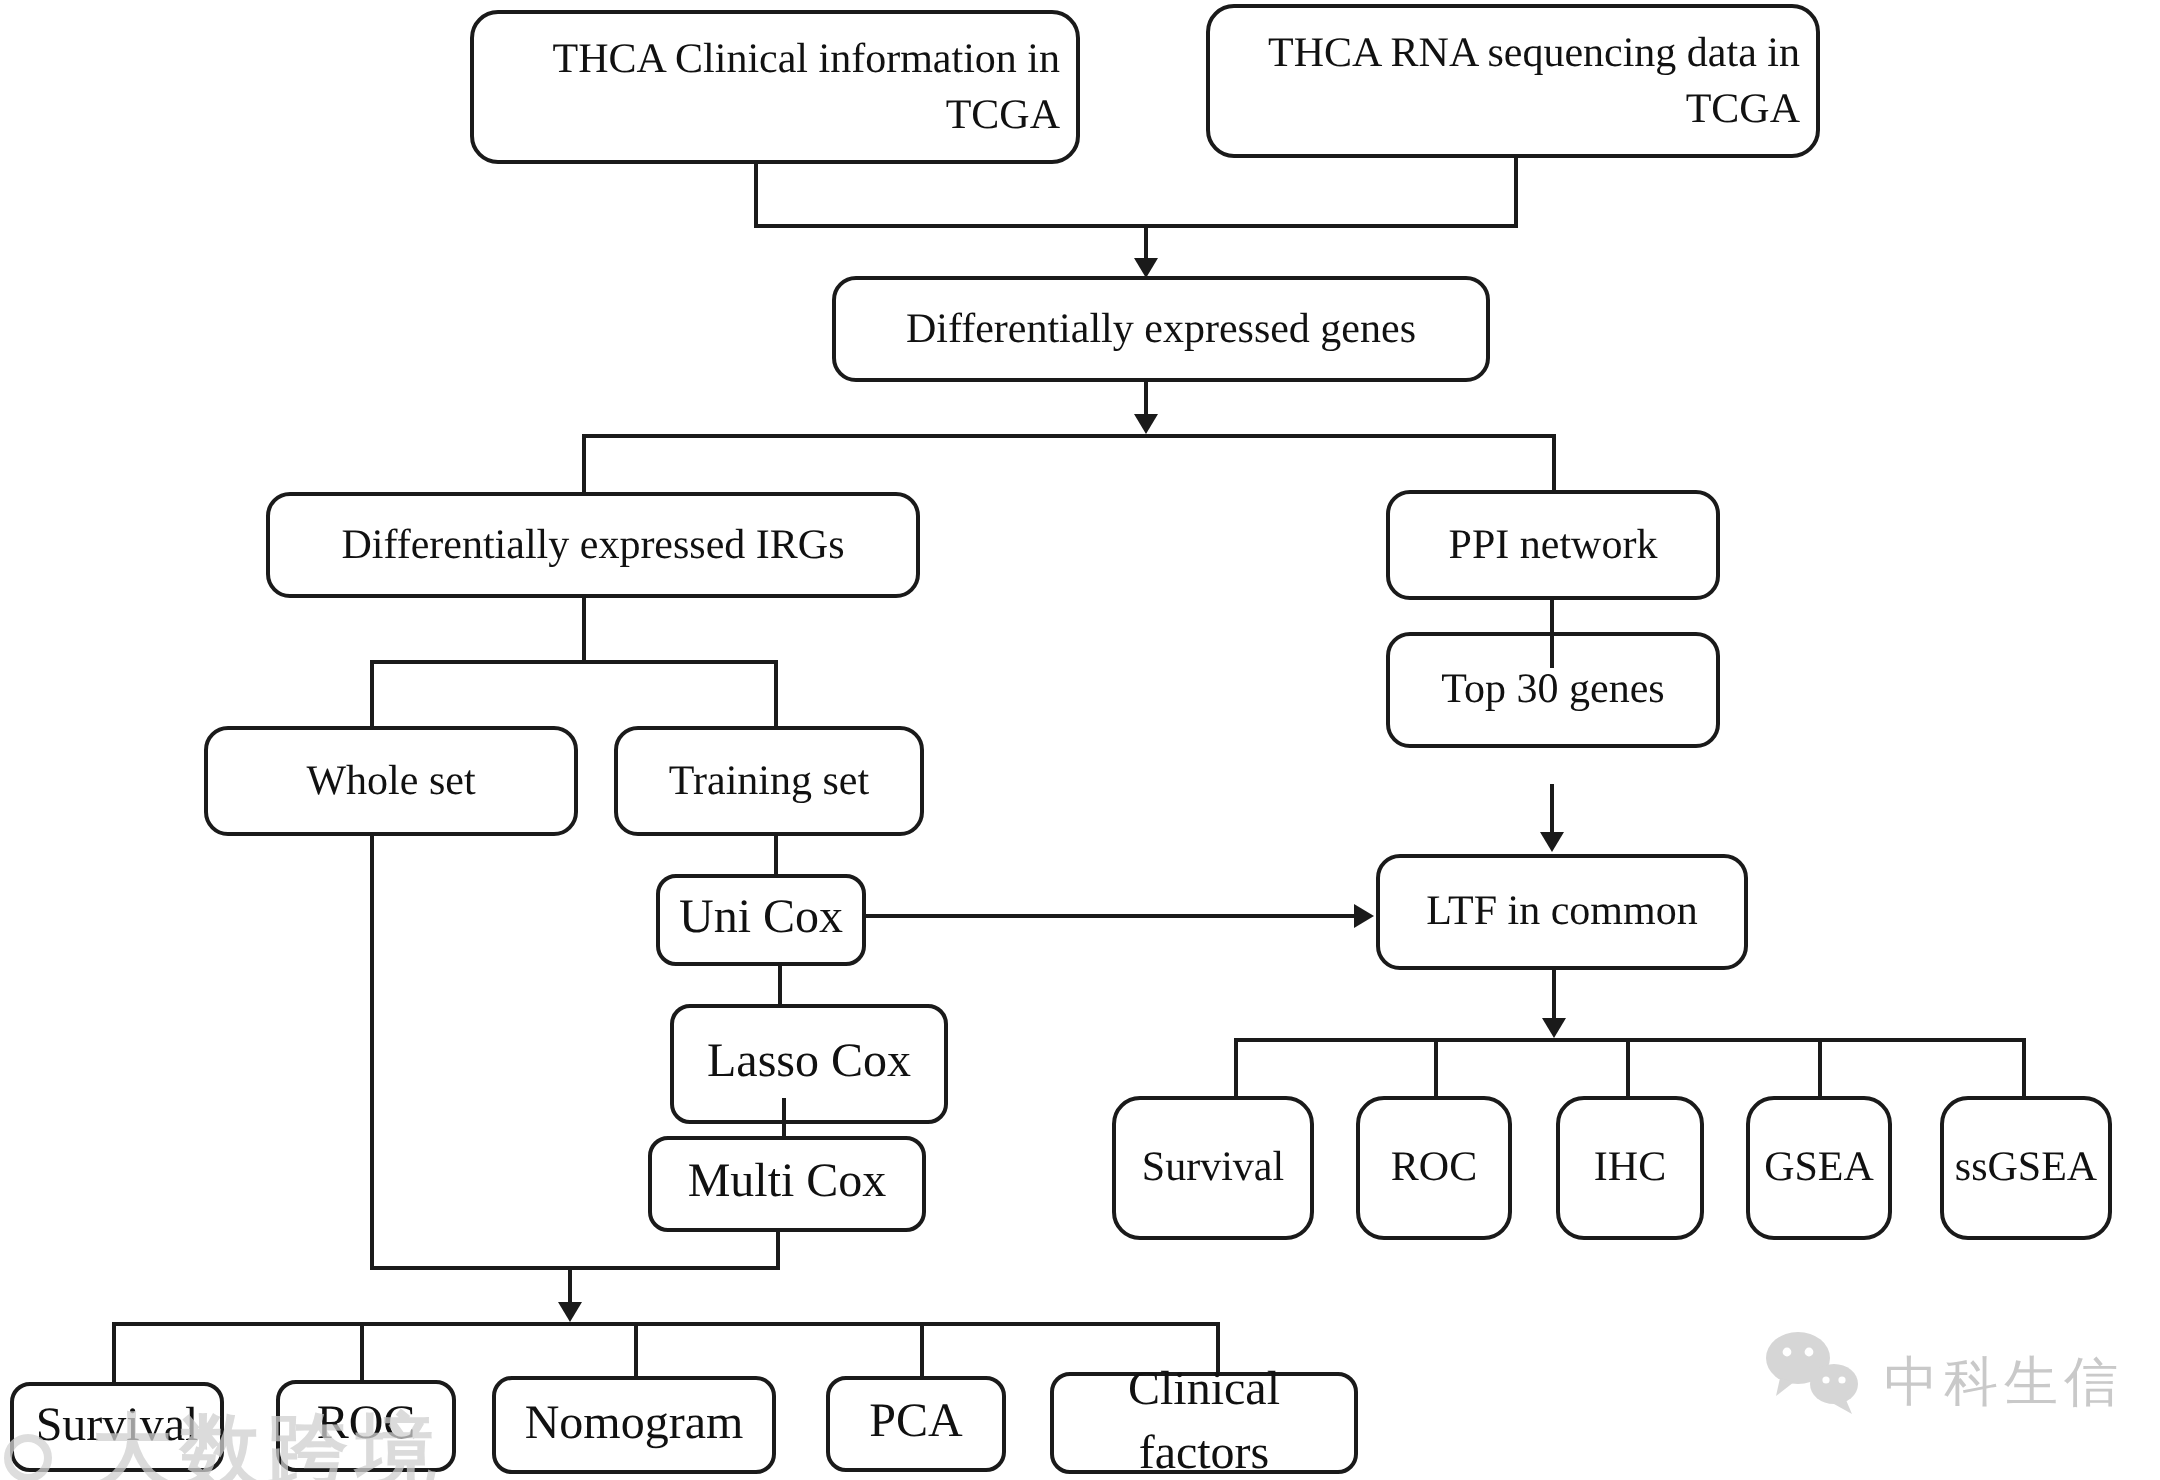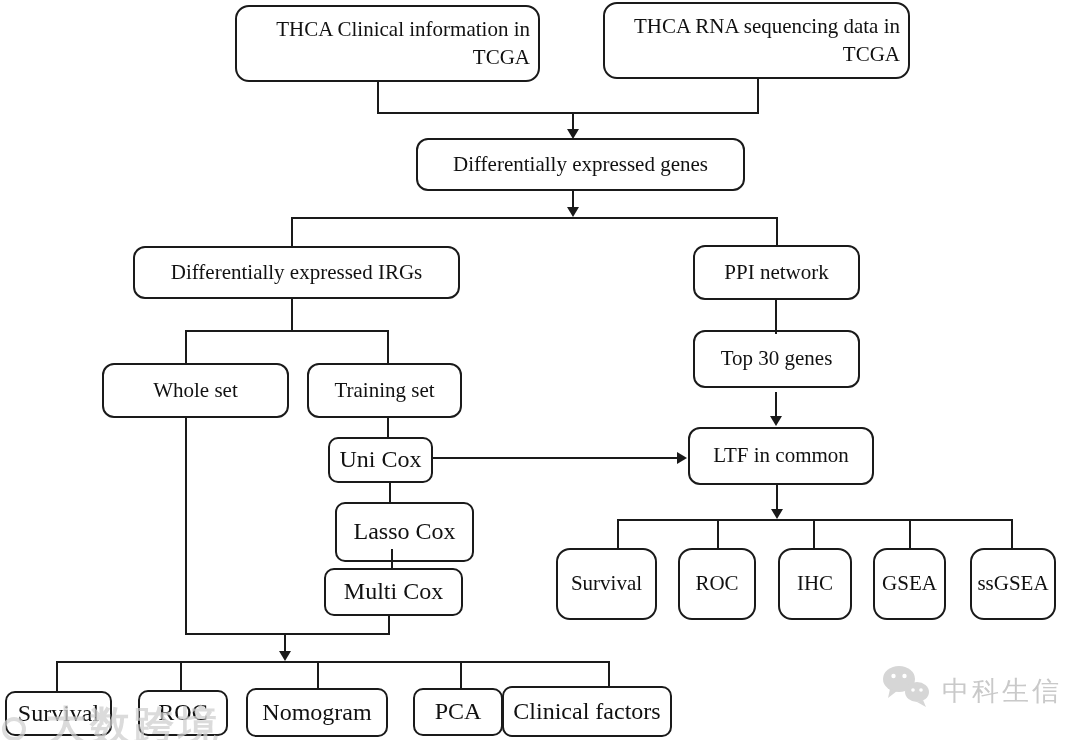--- a/index.html
+++ b/index.html
@@ -50,21 +50,21 @@
   <div class="node bigr" style="left:235px;top:5px;width:305px;height:77px">THCA Clinical information in TCGA</div>
 
   <div class="node bigr" style="left:603px;top:2px;width:307px;height:77px">THCA RNA sequencing data in TCGA</div>
 
   <div class="node" style="left:416px;top:138px;width:329px;height:53px">Differentially expressed genes</div>
 
   <div class="node" style="left:133px;top:246px;width:327px;height:53px">Differentially expressed IRGs</div>
 
   <div class="node" style="left:693px;top:245px;width:167px;height:55px">PPI network</div>
 
-  <div class="node" style="left:693px;top:330px;width:167px;height:58px">Top 30 genes</div>
+  <div class="node" style="left:693px;top:316px;width:167px;height:58px">Top 30 genes</div>
 
   <div class="node" style="left:102px;top:363px;width:187px;height:55px">Whole set</div>
 
   <div class="node" style="left:307px;top:363px;width:155px;height:55px">Training set</div>
 
   <div class="node small" style="left:328px;top:437px;width:105px;height:46px">Uni Cox</div>
 
   <div class="node small" style="left:335px;top:502px;width:139px;height:60px">Lasso Cox</div>
 
   <div class="node small" style="left:324px;top:568px;width:139px;height:48px">Multi Cox</div>
@@ -74,21 +74,21 @@
   <div class="node bigr" style="left:556px;top:548px;width:101px;height:72px">Survival</div>
   <div class="node bigr" style="left:678px;top:548px;width:78px;height:72px">ROC</div>
   <div class="node bigr" style="left:778px;top:548px;width:74px;height:72px">IHC</div>
   <div class="node bigr" style="left:873px;top:548px;width:73px;height:72px">GSEA</div>
   <div class="node bigr" style="left:970px;top:548px;width:86px;height:72px">ssGSEA</div>
 
   <div class="node small" style="left:5px;top:691px;width:107px;height:45px">Survival</div>
   <div class="node small" style="left:138px;top:690px;width:90px;height:46px">ROC</div>
   <div class="node small" style="left:246px;top:688px;width:142px;height:49px">Nomogram</div>
   <div class="node small" style="left:413px;top:688px;width:90px;height:48px">PCA</div>
-  <div class="node small" style="left:502px;top:686px;width:170px;height:51px">Clinical factors</div>
+  <div class="node small" style="left:525px;top:686px;width:154px;height:51px">Clinical factors</div>
 
   <div class="line vline" style="left:377px;top:82px;height:32px"></div>
   <div class="line vline" style="left:757px;top:79px;height:35px"></div>
   <div class="line hline" style="left:377px;top:112px;width:382px"></div>
   <div class="line vline" style="left:572px;top:112px;height:18px"></div>
   <div class="arrow-down" style="left:567px;top:129px"></div>
 
   <div class="line vline" style="left:572px;top:191px;height:17px"></div>
   <div class="arrow-down" style="left:567px;top:207px"></div>
   <div class="line hline" style="left:291px;top:217px;width:487px"></div>

